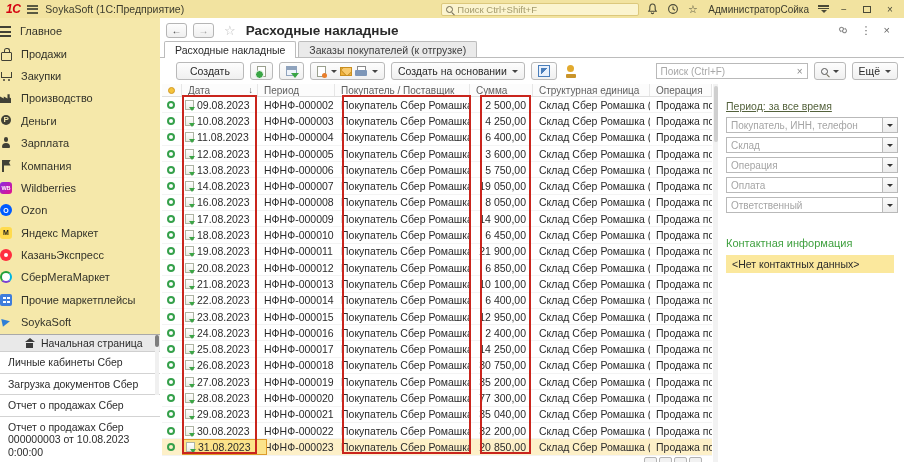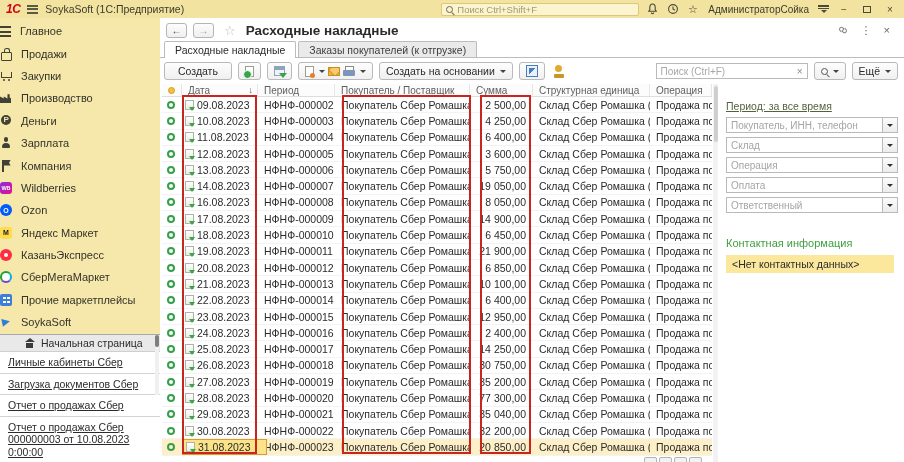--- a/index.html
+++ b/index.html
@@ -63,21 +63,21 @@
   .mp-soyka::after { content:""; position:absolute; left:2px; top:1.5px; width:0; height:0;
     border-left:8px solid #2f7fd6; border-top:4.5px solid transparent; border-bottom:4.5px solid transparent; transform:rotate(-12deg); }
 
   .side-windows { position:absolute; left:0; top:316px; width:160px; bottom:0; background:#fff; }
   .win-home { height:18px; background:#e9e9e9; border-top:1px solid #a9a9a9; border-bottom:1px solid #cfcfcf;
     display:flex; align-items:center; padding-left:24px; font-size:10.5px; color:#2b2b2b; }
   .ic-home { width:11px; height:10px; margin-right:6px; position:relative; flex:none; }
   .ic-home::before { content:""; position:absolute; left:0.5px; top:0; width:0; height:0;
     border-left:5px solid transparent; border-right:5px solid transparent; border-bottom:4.5px solid #3c3c3c; }
   .ic-home::after { content:""; position:absolute; left:2px; top:4.5px; width:7px; height:5px; background:#3c3c3c; }
-  .win-item { border-bottom:1px solid #d3d3d3; padding:4px 10px 4px 8px; font-size:10.5px; color:#2b2b2b; line-height:1.2;text-decoration:underline; }
+  .win-item { border-bottom:1px solid #d3d3d3; padding:4px 10px 4px 8px; font-size:10.5px; color:#2b2b2b; line-height:1.2; }
   .side-scroll { position:absolute; right:1px; top:1px; width:4px; height:60px; background:#f0f0f0; }
   .side-scroll::before { content:""; position:absolute; left:0; top:0; width:4px; height:12px; background:#7d7d7d; border-radius:2px; }
 
   
   .main { position:absolute; left:160px; top:18px; width:744px; height:444px; background:#fff; }
   .title-row { height:22px; display:flex; align-items:center; padding:2px 6px 0 6px; gap:6px; }
   .navbtn { width:21px; height:15px; border:1px solid #b5b5b5; border-radius:3px;
     background:linear-gradient(#fdfdfd,#efefef); display:flex; align-items:center; justify-content:center;
     font-size:10px; color:#444; }
   .navbtn.fwd { color:#999; }
@@ -86,21 +86,21 @@
   .title-right { margin-left:auto; display:flex; align-items:center; gap:12px; color:#7d7d7d; padding-right:8px; }
   .dots { font-size:11px; color:#666; }
   .closex { font-size:11px; color:#666; }
 
   .tabs-row { height:18px; display:flex; align-items:flex-end; padding-left:4px; border-bottom:1px solid #bcbcbc; }
   .tab { height:16px; padding:2px 10px 0 10px; font-size:10.5px; border:1px solid #bcbcbc; border-bottom:none;
     border-radius:2px 2px 0 0; margin-right:2px; white-space:nowrap; }
   .tab.active { background:#fff; position:relative; z-index:2; margin-bottom:-1px; height:17px; }
   .tab.inactive { background:#eaeaea; color:#3c3c3c; }
 
-  .toolbar { height:26px; display:flex; align-items:center; padding:0 6px 0 4px; gap:6px; }
+  .toolbar { height:26px; display:flex; align-items:center; padding:0 6px 0 16px; gap:6px; }
   .tbtn { height:18px; border:1px solid #b9b9b9; border-radius:3px; background:linear-gradient(#fdfdfd,#f0f0f0);
     display:flex; align-items:center; justify-content:center; padding:0 6px; font-size:10.5px; color:#2b2b2b; gap:3px; }
   .tbtn.txt { padding:0 13px; }
   .caret { width:0; height:0; border-left:3px solid transparent; border-right:3px solid transparent; border-top:3.5px solid #444; margin-left:2px; }
   .ti-doc { width:9px; height:11px; background:#fff; border:1px solid #9aa08e; position:relative; }
   .ti-doc.copy::after { content:""; position:absolute; left:-3px; bottom:-3px; width:7px; height:7px; border-radius:50%;
     background:#3aa545; border:1px solid #fff; }
   .ti-cal { width:11px; height:10px; background:#eef3fa; border:1px solid #8fa3bd; position:relative; }
   .ti-cal::before { content:""; position:absolute; left:0; top:0; width:9px; height:2.5px; background:#8fa3bd; }
   .ti-cal::after { content:""; position:absolute; right:-3px; bottom:-3px; width:0; height:0;

